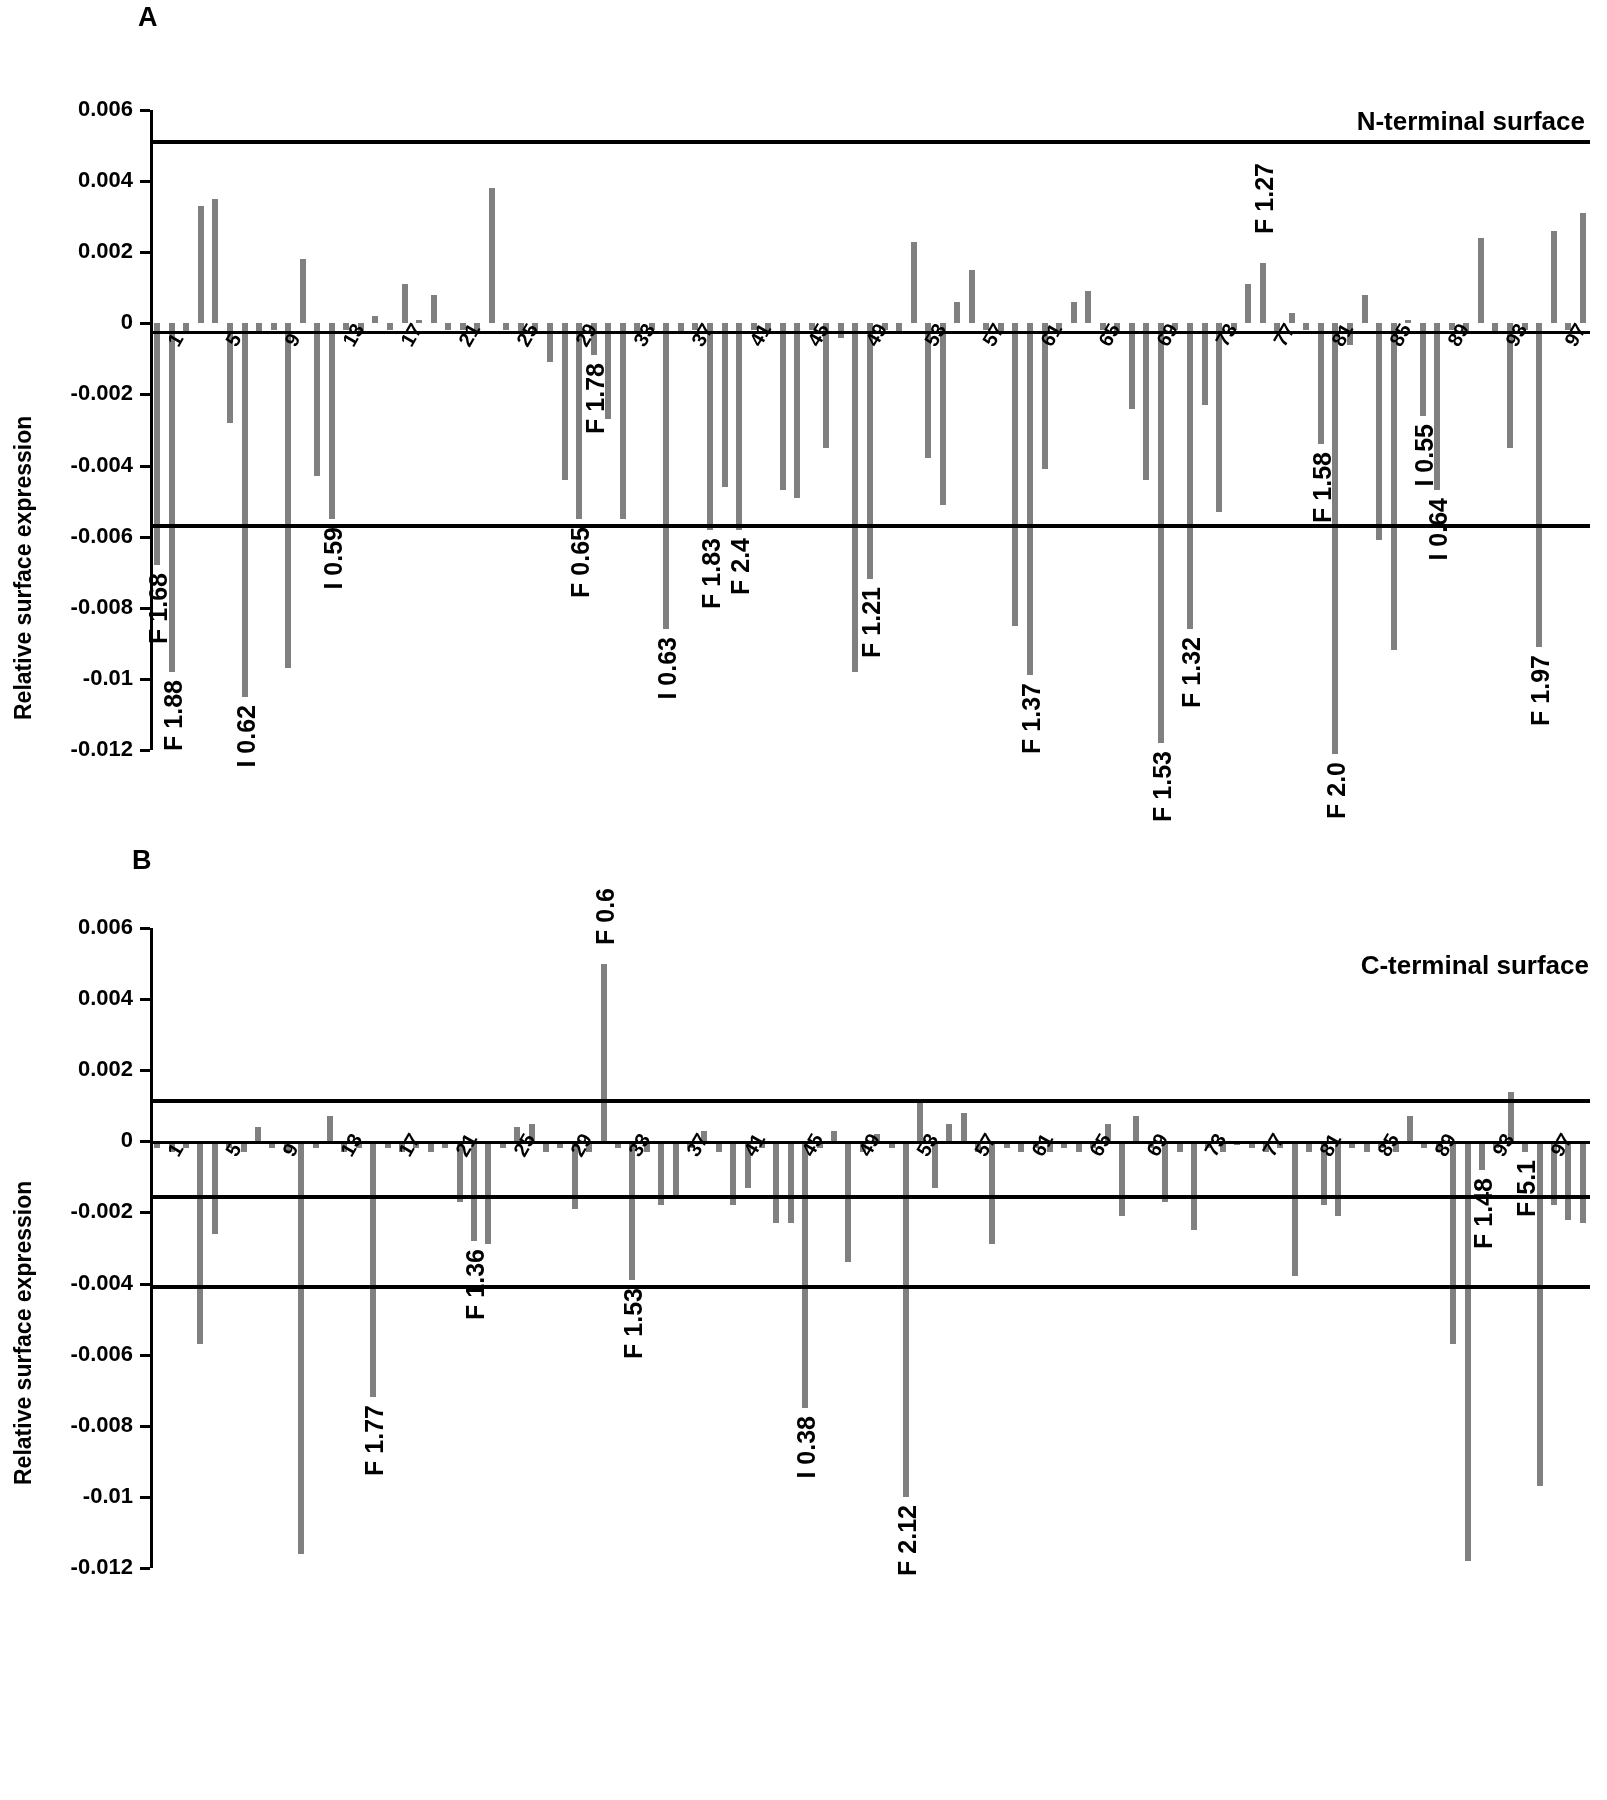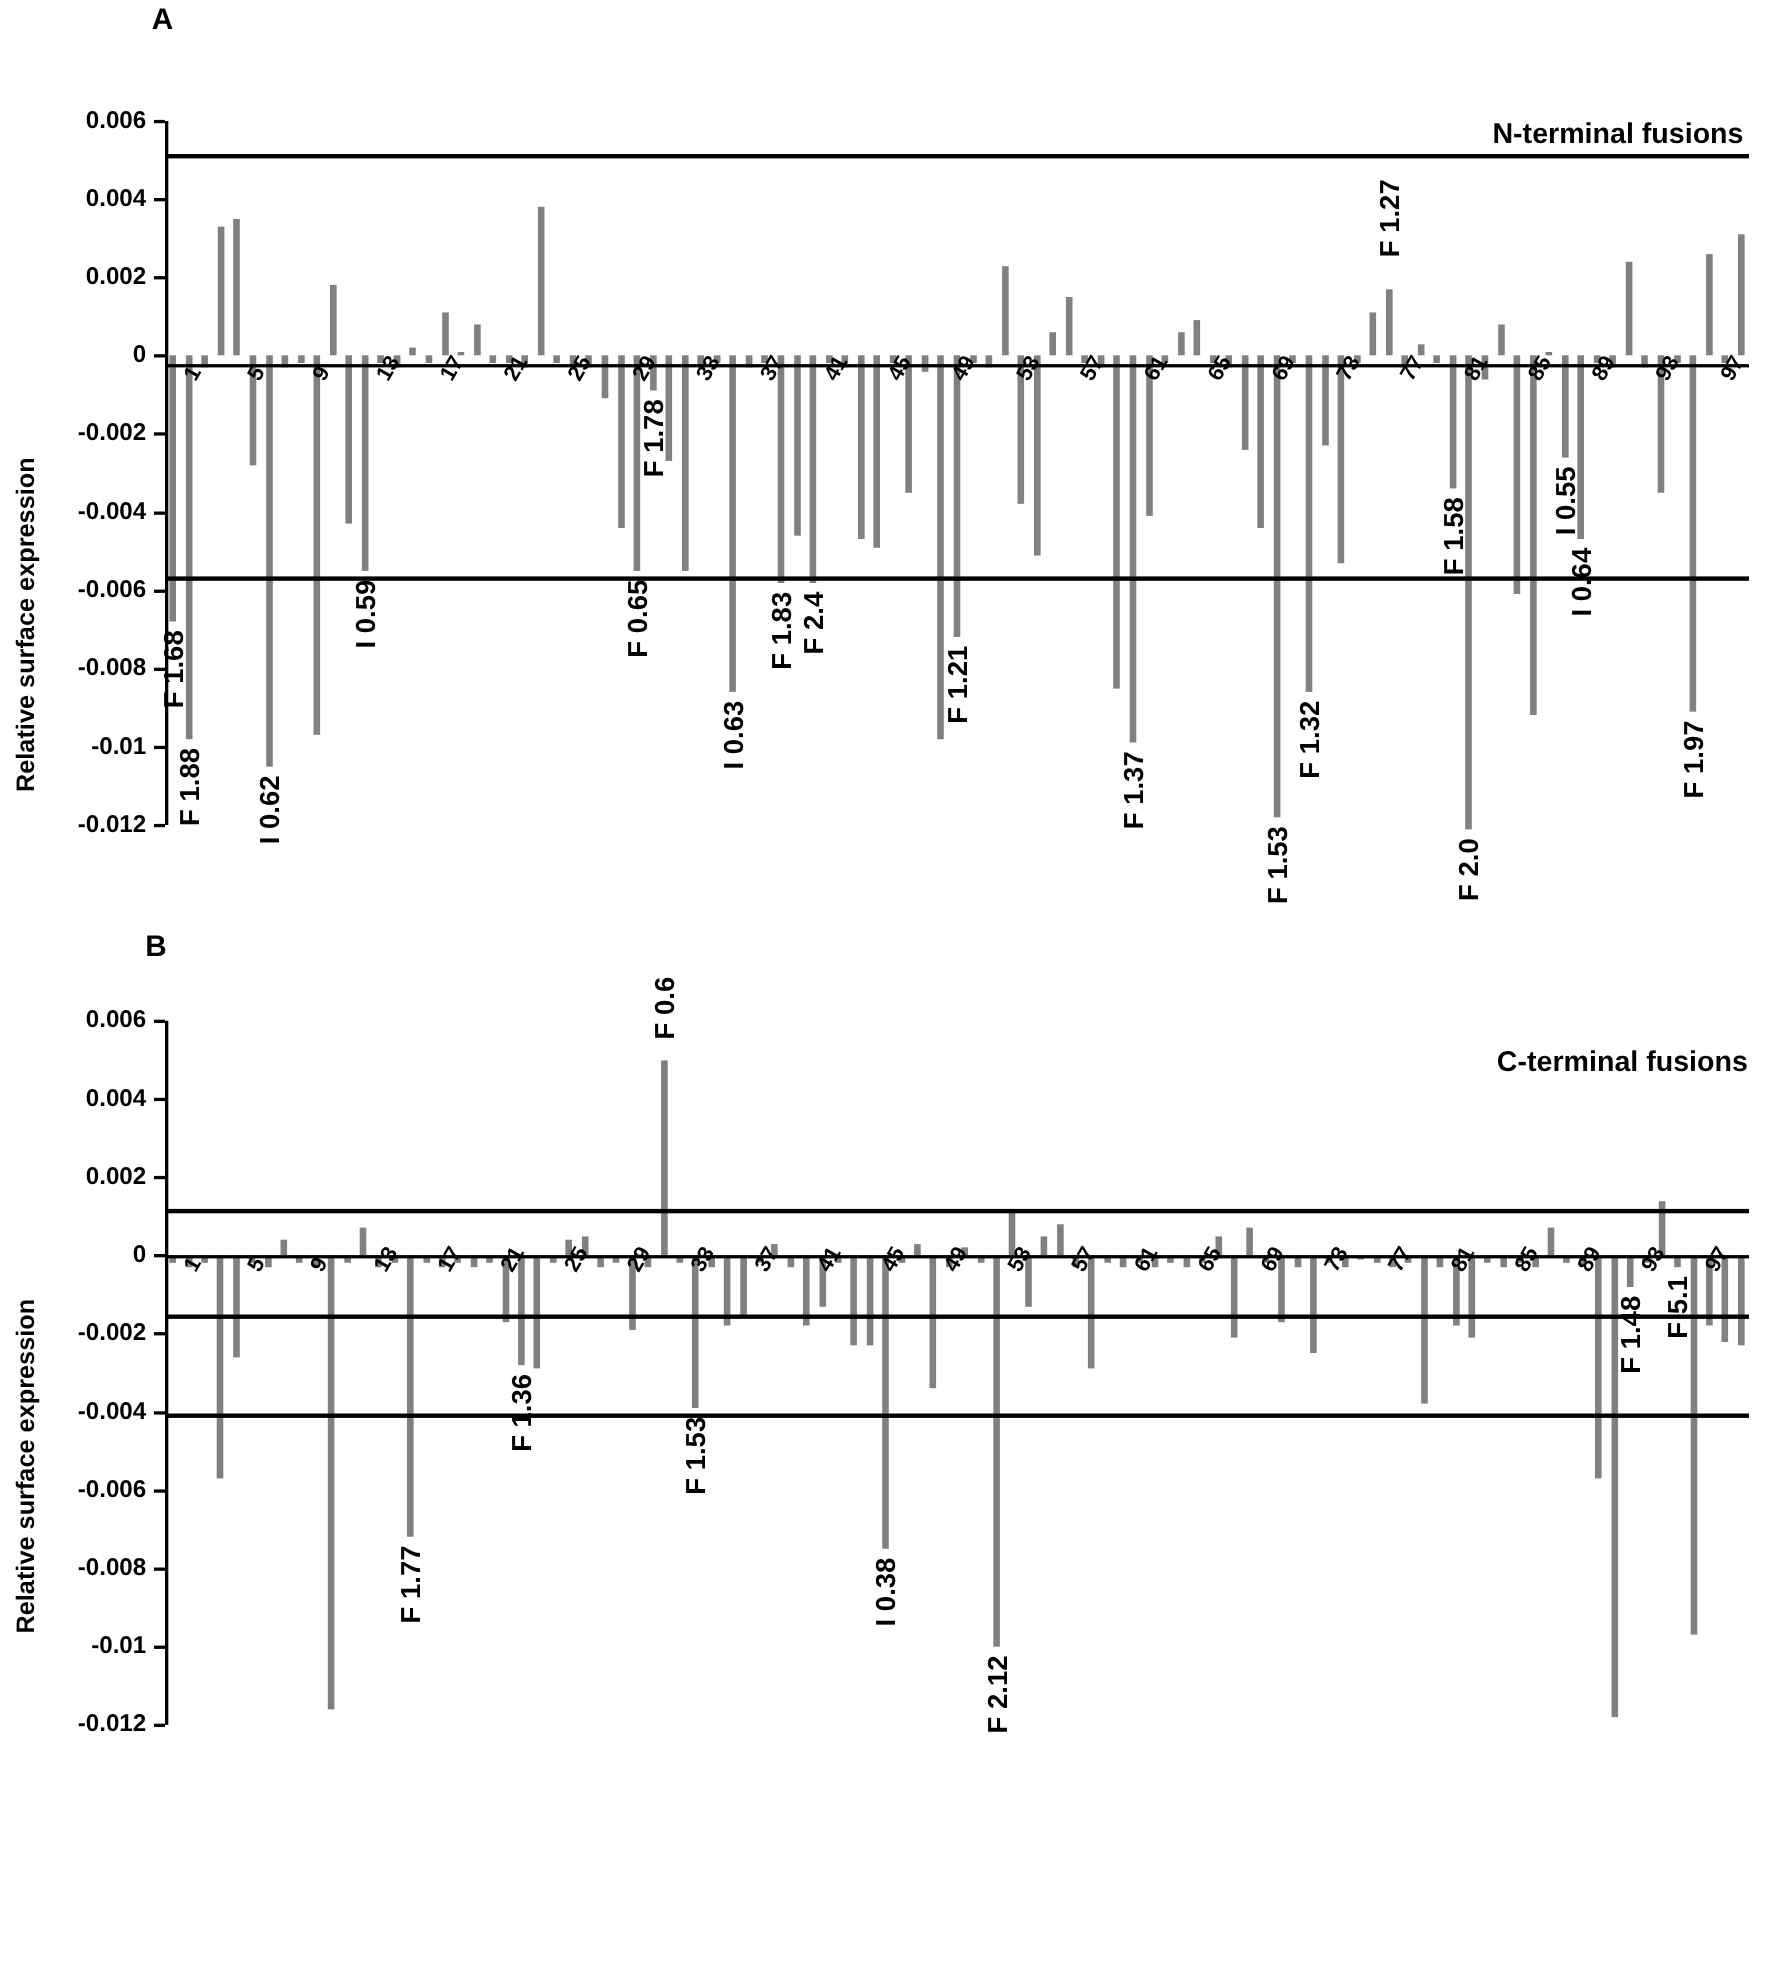--- a/index.html
+++ b/index.html
@@ -30,21 +30,21 @@
 
   .ann{position:absolute;font-size:25px;font-weight:bold;white-space:nowrap;writing-mode:vertical-rl;transform:rotate(180deg);}
 </style>
 </head>
 <body>
 
 <div class="page">
 
   <div class="panel" id="panelA">
     <div class="panel-letter" style="left:138px;top:2px;">A</div>
-    <div class="panel-caption" style="right:22px;top:106px;">N-terminal fusions</div>
+    <div class="panel-caption" style="right:22px;top:106px;">N-terminal surface</div>
     <div class="ylabel" style="left:10px;top:300px;height:420px;">Relative surface expression</div>
     <div class="plot" id="plotA" style="left:150px;top:110px;width:1440px;height:640px;">
       <div class="axis-y-line"></div>
       <div class="bars" id="barsA">
           <div class="bar" style="left: 4.27273px; top: 213.333px; width: 6px; height: 241.778px;"></div>
           <div class="bar" style="left: 18.8182px; top: 213.333px; width: 6px; height: 348.444px;"></div>
           <div class="bar" style="left: 33.3636px; top: 213.333px; width: 6px; height: 10.6667px;"></div>
           <div class="bar" style="left: 47.9091px; top: 96px; width: 6px; height: 117.333px;"></div>
           <div class="bar" style="left: 62.4545px; top: 88.8889px; width: 6px; height: 124.444px;"></div>
           <div class="bar" style="left: 77px; top: 213.333px; width: 6px; height: 99.5556px;"></div>
@@ -207,21 +207,21 @@
         <div class="ann" style="left: 1157.91px; top: 342.222px;">F 1.58</div>
         <div class="ann" style="left: 1172.45px; top: 651.556px;">F 2.0</div>
         <div class="ann" style="left: 1259.73px; top: 313.778px;">I 0.55</div>
         <div class="ann" style="left: 1274.27px; top: 388.444px;">I 0.64</div>
         <div class="ann" style="left: 1376.09px; top: 544.889px;">F 1.97</div>
       </div>
   </div>
 
   <div class="panel" id="panelB">
     <div class="panel-letter" style="left:132px;top:-55px;">B</div>
-    <div class="panel-caption" style="right:18px;top:50px;">C-terminal fusions</div>
+    <div class="panel-caption" style="right:18px;top:50px;">C-terminal surface</div>
     <div class="ylabel" style="left:10px;top:165px;height:420px;">Relative surface expression</div>
     <div class="plot" id="plotB" style="left:150px;top:28px;width:1440px;height:640px;">
       <div class="axis-y-line"></div>
       <div class="bars" id="barsB">
           <div class="bar" style="left: 4.2px; top: 213.333px; width: 6px; height: 7.11111px;"></div>
           <div class="bar" style="left: 18.6px; top: 213.333px; width: 6px; height: 10.6667px;"></div>
           <div class="bar" style="left: 33px; top: 213.333px; width: 6px; height: 7.11111px;"></div>
           <div class="bar" style="left: 47.4px; top: 213.333px; width: 6px; height: 202.667px;"></div>
           <div class="bar" style="left: 61.8px; top: 213.333px; width: 6px; height: 92.4444px;"></div>
           <div class="bar" style="left: 76.2px; top: 213.333px; width: 6px; height: 7.11111px;"></div>

